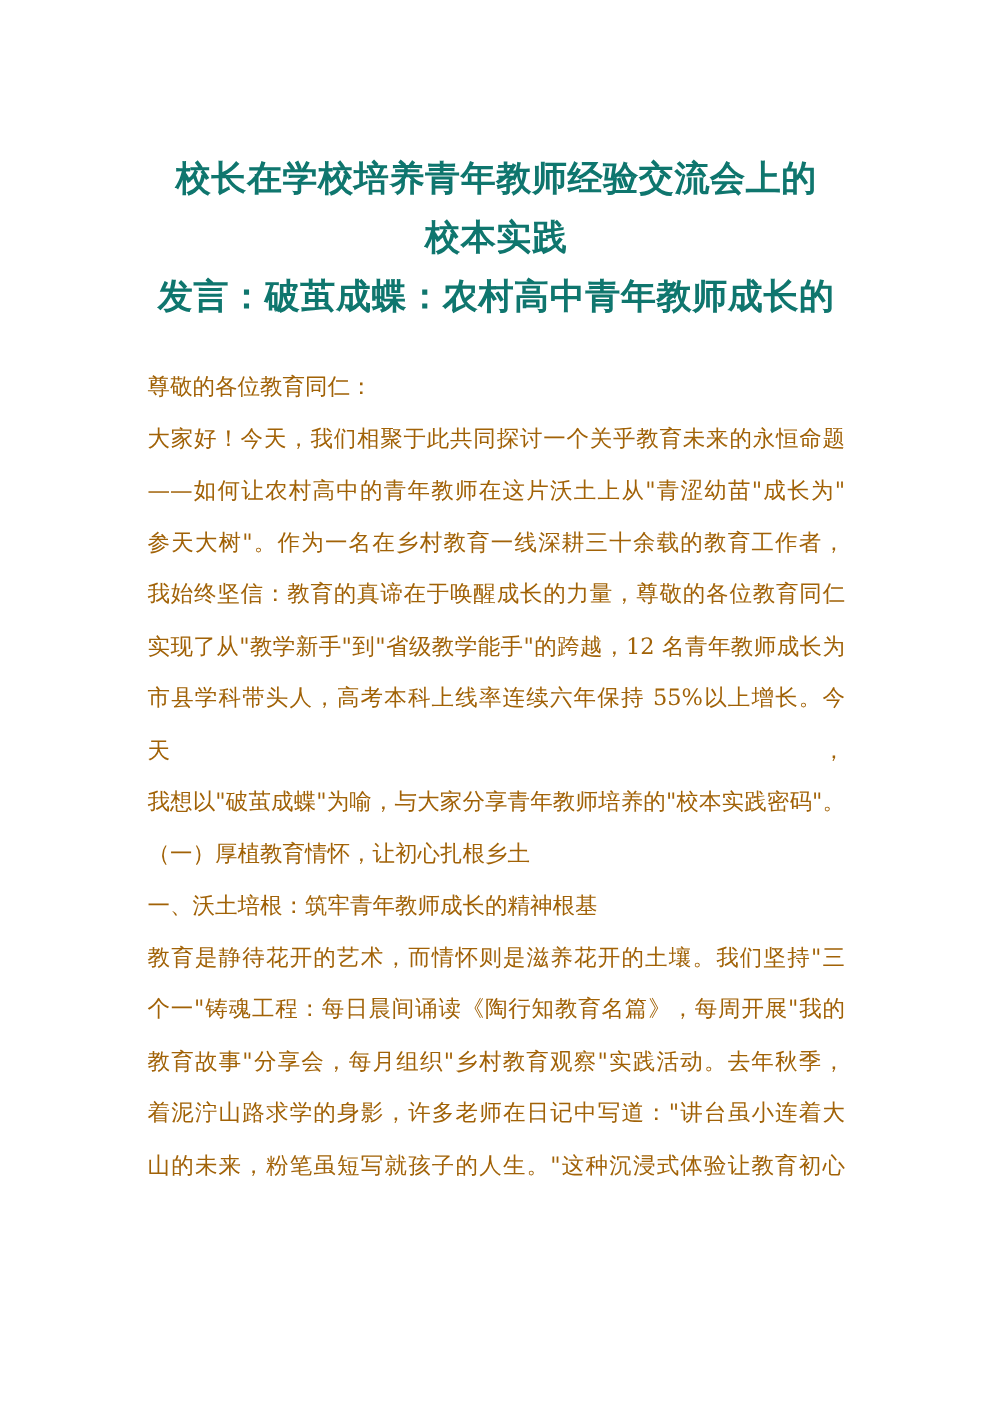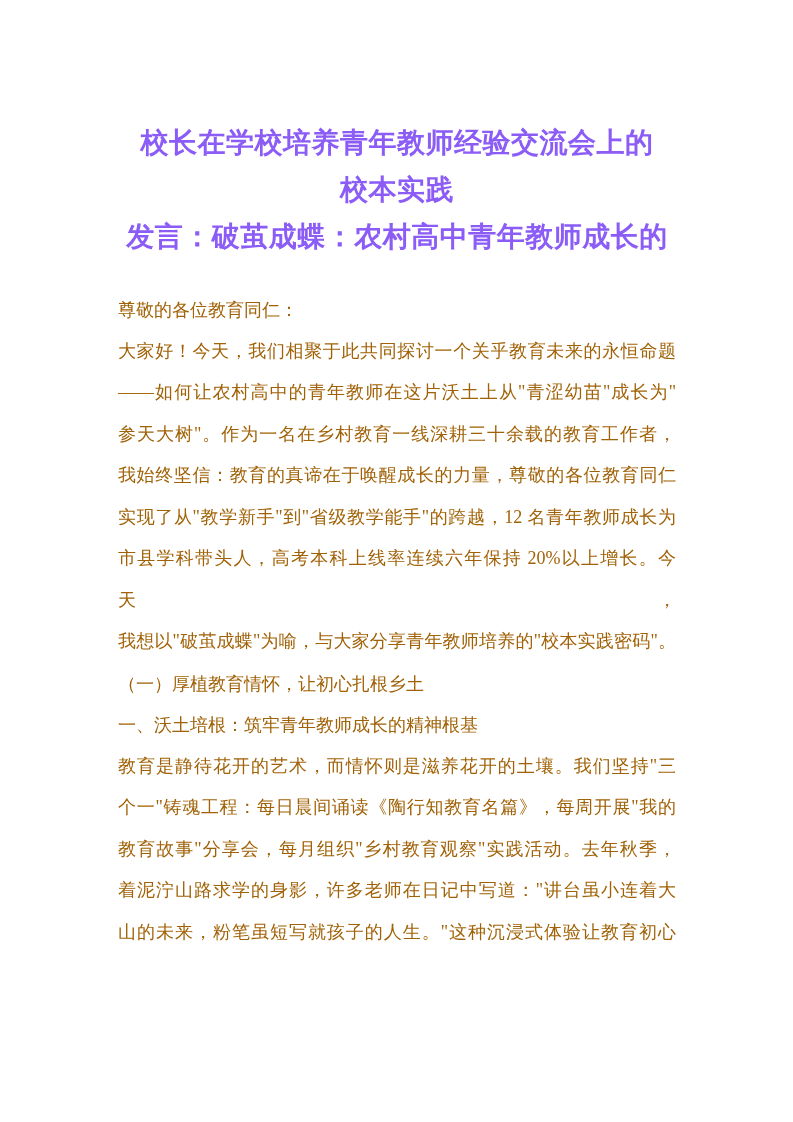--- a/index.html
+++ b/index.html
@@ -22,21 +22,21 @@
     position: absolute;
     left: 118px;
     top: 0;
     width: 558px;
   }
   .title {
     margin-top: 119px;
     font-size: 28px;
     line-height: 47px;
     font-weight: bold;
-    color: #8b5cf6;
+    color: #0f766e;
     text-align: center;
     letter-spacing: 0.5px;
   }
   .title-line { white-space: nowrap; }
   .body-text {
     margin-top: 29px;
     font-size: 18px;
     line-height: 41.5px;
     color: #a16207;
   }
@@ -45,41 +45,40 @@
     white-space: nowrap;
     text-align: left;
     overflow: visible;
   }
   .line.fill {
     white-space: normal;
     text-align: justify;
     text-align-last: justify;
     text-justify: inter-ideograph;
     word-break: break-all;
-    font-family: Liberation Serif, serif;
   }
 </style>
 </head>
 <body>
 
 <div class="page">
   <div class="content">
     <h1 class="title">
       <div class="title-line">校长在学校培养青年教师经验交流会上的</div>
       <div class="title-line">校本实践</div>
       <div class="title-line">发言：破茧成蝶：农村高中青年教师成长的</div>
     </h1>
     <div class="body-text">
         <div class="line">尊敬的各位教育同仁：</div>
         <div class="line fill">大家好！今天，我们相聚于此共同探讨一个关乎教育未来的永恒命题</div>
         <div class="line fill">——如何让农村高中的青年教师在这片沃土上从"青涩幼苗"成长为"</div>
         <div class="line fill">参天大树"。作为一名在乡村教育一线深耕三十余载的教育工作者，</div>
         <div class="line fill">我始终坚信：教育的真谛在于唤醒成长的力量，尊敬的各位教育同仁</div>
         <div class="line fill">实现了从"教学新手"到"省级教学能手"的跨越，12 名青年教师成长为</div>
-        <div class="line fill">市县学科带头人，高考本科上线率连续六年保持 20%以上增长。今天，</div>
+        <div class="line fill">市县学科带头人，高考本科上线率连续六年保持 55%以上增长。今天，</div>
         <div class="line fill">我想以"破茧成蝶"为喻，与大家分享青年教师培养的"校本实践密码"。</div>
         <div class="line">（一）厚植教育情怀，让初心扎根乡土</div>
         <div class="line">一、沃土培根：筑牢青年教师成长的精神根基</div>
         <div class="line fill">教育是静待花开的艺术，而情怀则是滋养花开的土壤。我们坚持"三</div>
         <div class="line fill">个一"铸魂工程：每日晨间诵读《陶行知教育名篇》，每周开展"我的</div>
         <div class="line fill">教育故事"分享会，每月组织"乡村教育观察"实践活动。去年秋季，</div>
         <div class="line fill">着泥泞山路求学的身影，许多老师在日记中写道："讲台虽小连着大</div>
         <div class="line fill">山的未来，粉笔虽短写就孩子的人生。"这种沉浸式体验让教育初心</div>
       </div>
   </div>

